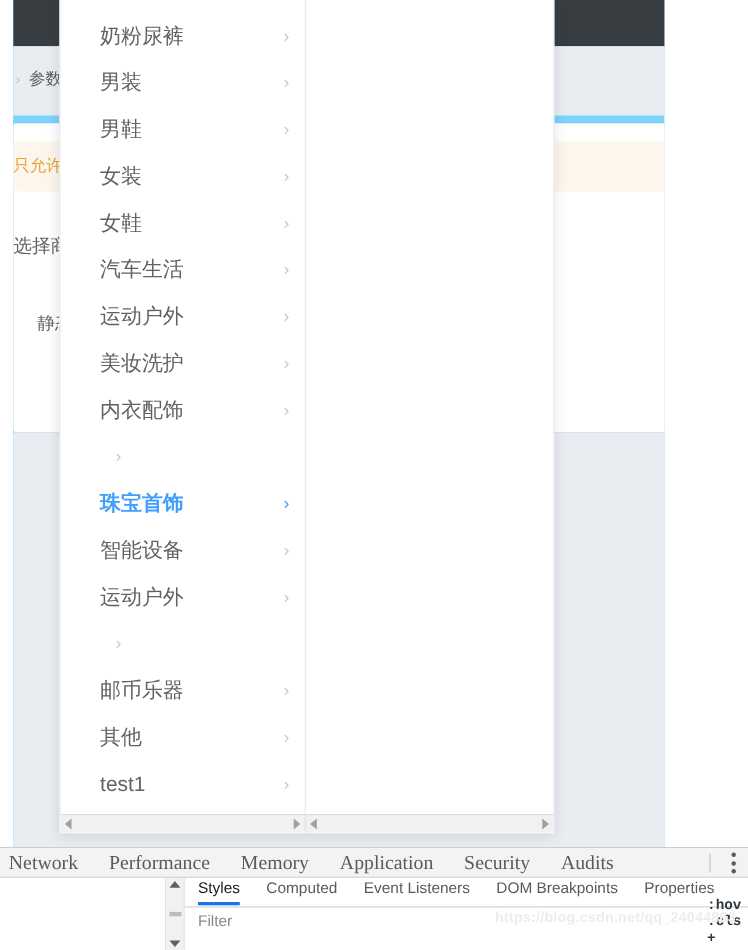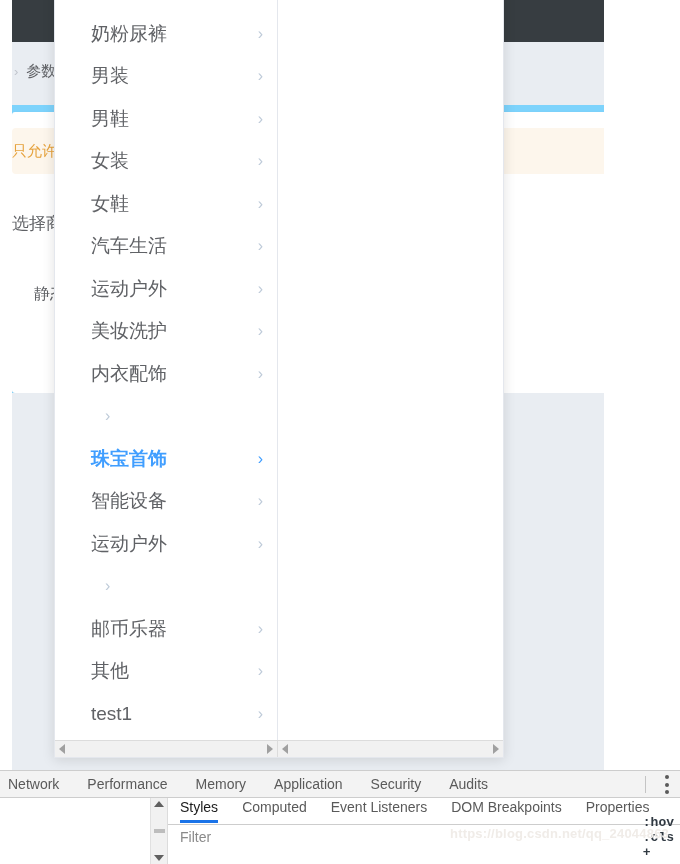--- a/index.html
+++ b/index.html
@@ -238,25 +238,26 @@
     height: 27px;
     display: flex;
     align-items: center;
     background: #f3f3f3;
     border-bottom: 1px solid #cdcdcd;
     position: relative;
     padding-left: 8px;
     box-sizing: border-box;
   }
   .dt-tab {
-    font-size: 14px;
+    font-size: 18px;
     color: #5a5a5a;
     margin-right: 28px;
     white-space: nowrap;
     cursor: pointer;
+    font-family: Liberation Serif, serif;
   }
   .dt-divider {
     position: absolute;
     right: 34px;
     top: 5px;
     width: 1px;
     height: 17px;
     background: #c4c4c4;
   }
   .dt-kebab {

